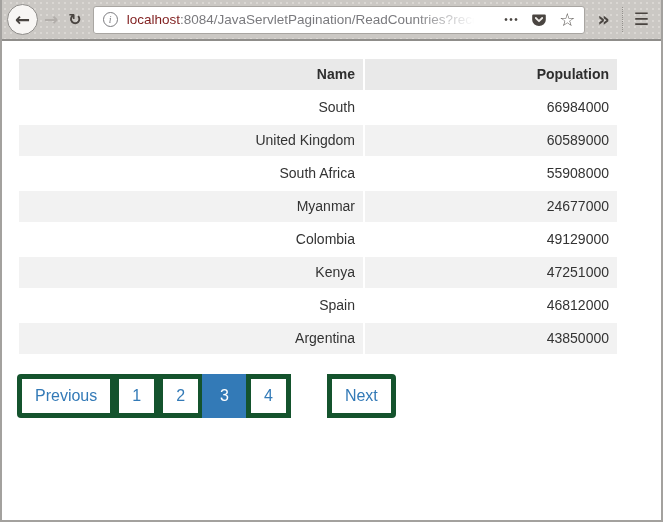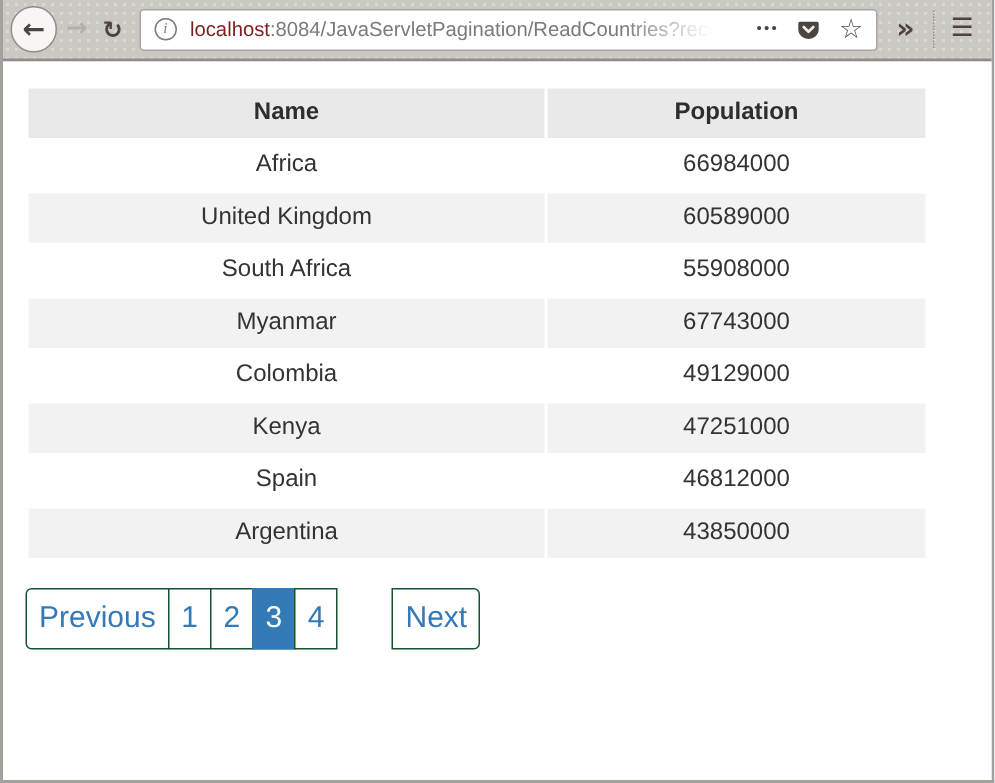--- a/index.html
+++ b/index.html
@@ -71,34 +71,34 @@
   .overflow-btn { font-size: 19px; font-weight: bold; padding: 0 5px; }
   .tb-sep { height: 25px; border-left: 1px dotted #94918d; margin: 0 7px; }
   .menu-btn { font-size: 17px; padding: 0 4px; }
 
   
   .content { flex: 1 1 auto; background: #fff; padding: 16px 0 0 15px; overflow: hidden; }
 
   table.countries { border-collapse: collapse; width: 600px; table-layout: fixed; }
   .countries th, .countries td {
     border: 2px solid #fff;
-    font-size: 16px; text-align: center;
+    font-size: 14px; text-align: right;
     padding: 7px 8px 8px 8px; color: #333;
   }
   .countries th { background: #e9e9e9; font-weight: bold; color: #2e2e2e; }
   .countries col.c-name { width: 346px; }
   .countries col.c-pop  { width: 254px; }
   .countries tbody tr:nth-child(even) td { background: #f2f2f2; }
 
   
   .pagination { list-style: none; display: inline-flex; margin-top: 18px; }
   .pagination li a {
-    display: block; padding: 8px 8px; font-size: 20px;
+    display: block; padding: 8px 13px; font-size: 16px;
     color: #337ab7; text-decoration: none; background: #fff;
-    border: 1px solid #14532d; margin-left: -1px; cursor: pointer;
+    border: 5px solid #14532d; margin-left: -1px; cursor: pointer;
   }
   .pagination li:first-child a { border-radius: 4px 0 0 4px; margin-left: 0; }
   .pagination li:last-child a { border-radius: 0 4px 4px 0; margin-left: 36px; }
   .pagination li.active a { background: #337ab7; border-color: #337ab7; color: #fff; }
 </style>
 </head>
 <body>
 
 <div class="window">
 
@@ -144,34 +144,34 @@
         </colgroup>
       <thead>
         <tr>
           <th>Name</th>
           <th>Population</th>
         </tr>
       </thead>
       <tbody>
 
           <tr>
-          <td>Africa</td>
+          <td>South</td>
           <td>66984000</td>
         </tr>
           <tr>
           <td>United Kingdom</td>
           <td>60589000</td>
         </tr>
           <tr>
           <td>South Africa</td>
           <td>55908000</td>
         </tr>
           <tr>
           <td>Myanmar</td>
-          <td>67743000</td>
+          <td>24677000</td>
         </tr>
           <tr>
           <td>Colombia</td>
           <td>49129000</td>
         </tr>
           <tr>
           <td>Kenya</td>
           <td>47251000</td>
         </tr>
           <tr>

